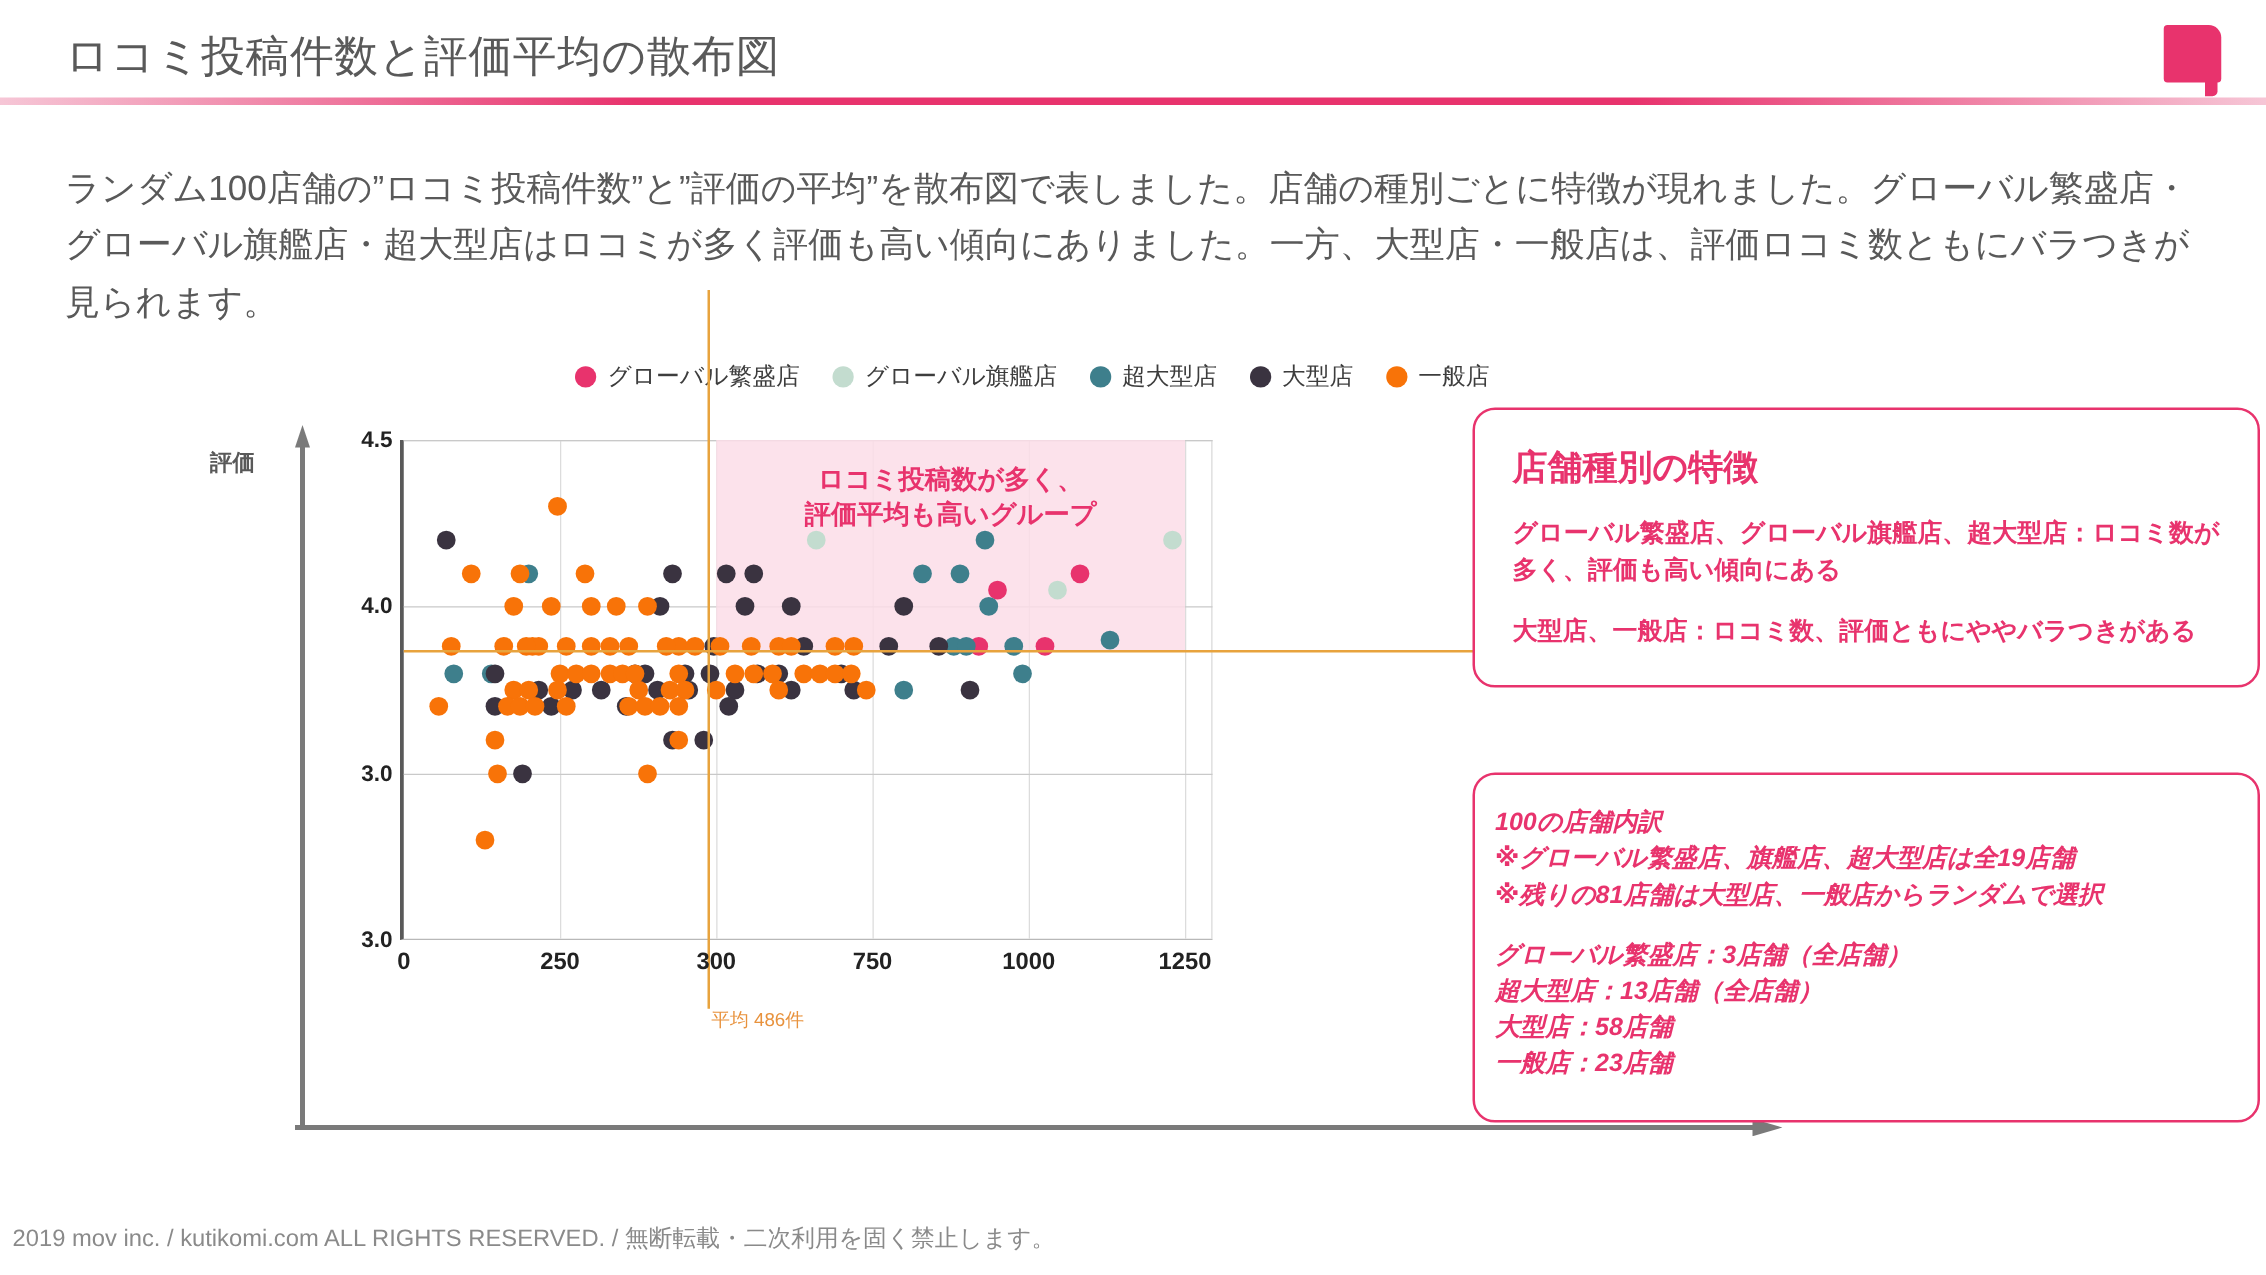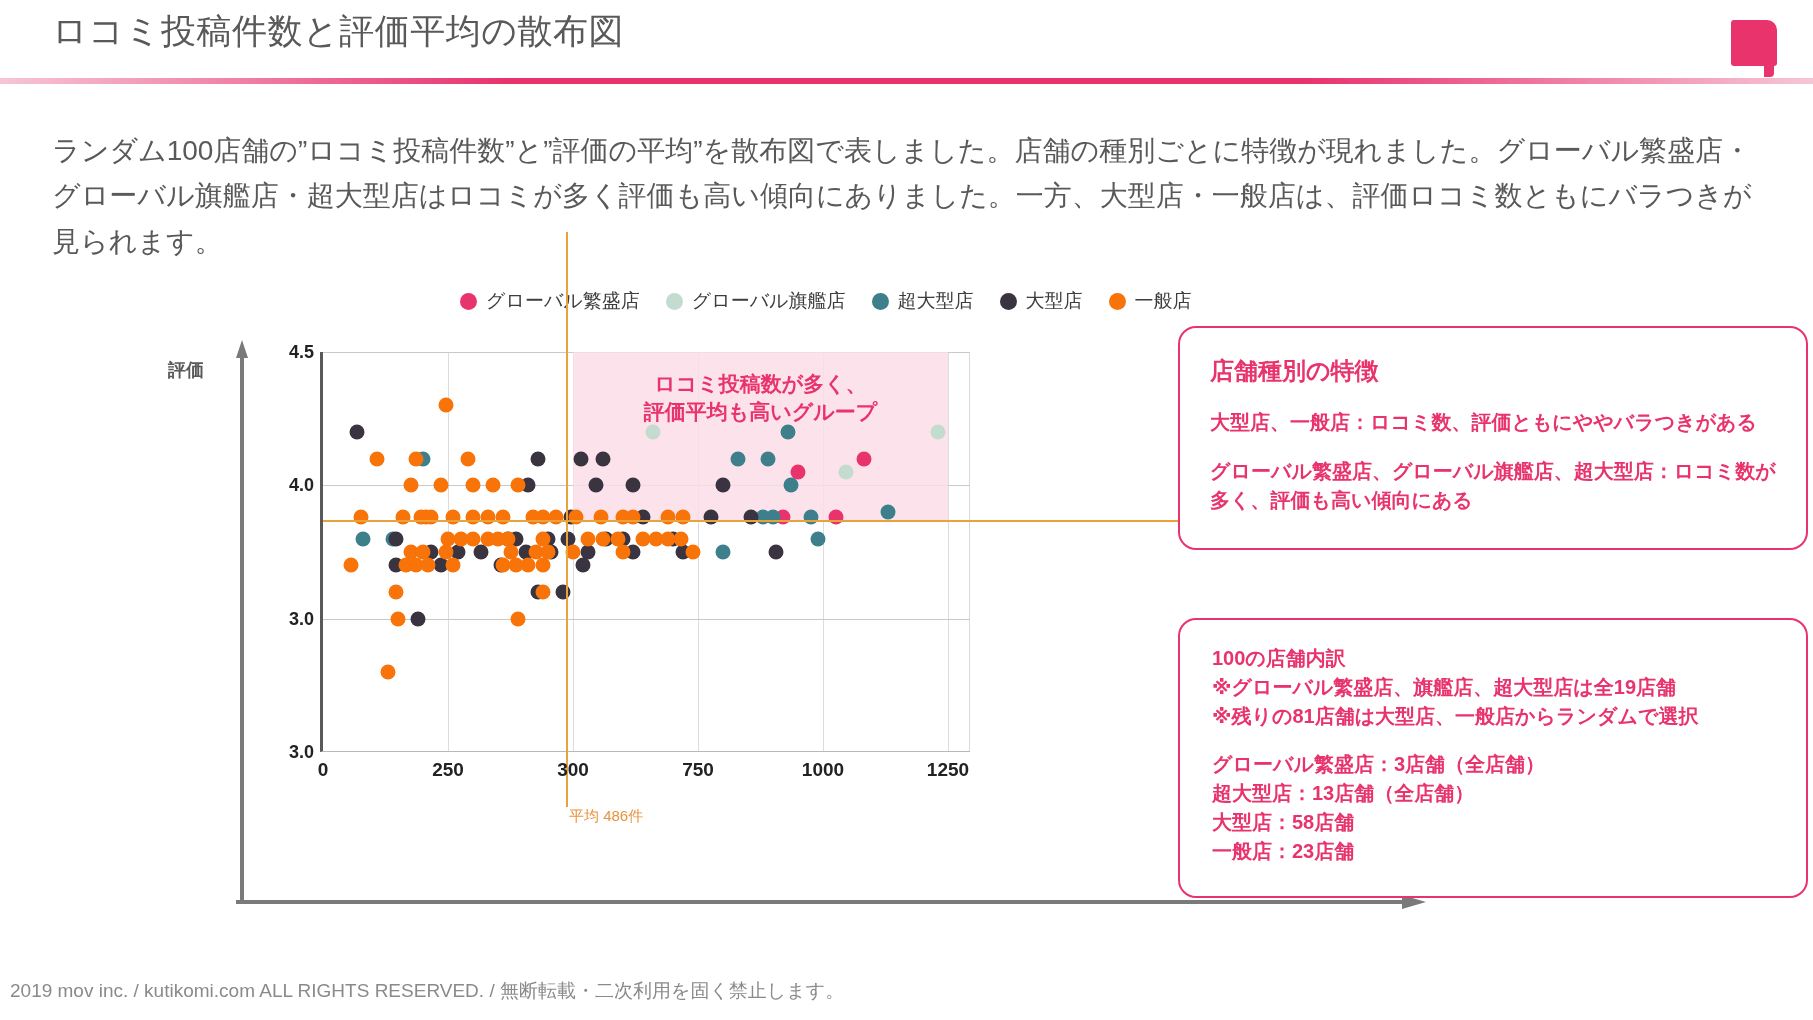--- a/index.html
+++ b/index.html
@@ -6,21 +6,21 @@
   html, body {
     width: 1813px; height: 1020px;
     background: #ffffff;
     font-family: "Liberation Sans", "DejaVu Sans", sans-serif;
     overflow: hidden;
   }
   .slide { position: relative; width: 1813px; height: 1020px; background:#fff; }
 
   
   .page-title {
-    position: absolute; left: 52px; top: 8px;
+    position: absolute; left: 52px; top: 22px;
     font-size: 35px; font-weight: 400; color: #595959;
     letter-spacing: 0.5px; white-space: nowrap;
   }
   .logo-wrap {
     position: absolute; right: 36px; top: 18px;
     display: flex; align-items: flex-start; gap: 14px;
   }
   .logo-bubble {
     width: 46px; height: 46px; background: #E8336D;
     border-radius: 3px 10px 3px 3px; position: relative; margin-top: 2px;
@@ -122,22 +122,22 @@
   .legend-item { display:flex; align-items:center; gap:9px; }
   .legend-swatch { width:17px; height:17px; border-radius:50%; display:block; }
   .legend-label { font-size:19px; color:#3d3d3d; white-space:nowrap; }
 
   
   .callout {
     position:absolute; border:2.5px solid #E8336D; border-radius:18px;
     background:#fff; color:#E8336D; font-weight:700;
   }
   #callout-features { left:1178px; top:326px; width:630px; height:224px; padding:26px 28px 0 30px; }
-  #callout-breakdown { left:1178px; top:618px; width:630px; height:280px; padding:24px 28px 0 32px; }
-  .callout-heading { font-size:24px; line-height:1.4; margin-bottom:20px; }
+  #callout-breakdown { left:1178px; top:618px; width:630px; height:280px; padding:24px 28px 0 16px;font-style:italic; }
+  .callout-heading { font-size:28px; line-height:1.4; margin-bottom:20px; }
   .callout-para { font-size:20px; line-height:1.45; margin-bottom:20px; }
   .callout-line { font-size:20px; line-height:1.46; }
   .callout-gap { height:18px; }
 
   
   .footer {
     position:absolute; left:10px; bottom:16px;
     font-size:19px; color:#8a8a8a; white-space:nowrap;
   }
 </style>
@@ -350,22 +350,22 @@
           <div class="ytick" style="top: 0px;">4.5</div>
         </div>
     </div>
 
     <div class="avg-v-label" id="avg-v-label" style="left: 419px; top: 477px;">平均 486件</div>
     <div class="avg-h-label" id="avg-h-label" style="left: 1105px; top: 162px;">平均 ★3.87</div>
   </div>
 
   <div class="callout" id="callout-features">
     <div class="callout-heading">店舗種別の特徴</div>
+    <div class="callout-para">グローバル繁盛店、グローバル旗艦店、超大型店：ロコミ数が多く、評価も高い傾向にある</div>
     <div class="callout-para">大型店、一般店：ロコミ数、評価ともにややバラつきがある</div>
-    <div class="callout-para">グローバル繁盛店、グローバル旗艦店、超大型店：ロコミ数が多く、評価も高い傾向にある</div>
   </div>
 
   <div class="callout" id="callout-breakdown">
     <div class="callout-line">100の店舗内訳</div>
     <div class="callout-line">※グローバル繁盛店、旗艦店、超大型店は全19店舗</div>
     <div class="callout-line">※残りの81店舗は大型店、一般店からランダムで選択</div>
     <div class="callout-gap"></div>
     <div class="callout-line">グローバル繁盛店：3店舗（全店舗）</div>
     <div class="callout-line">超大型店：13店舗（全店舗）</div>
     <div class="callout-line">大型店：58店舗</div>

